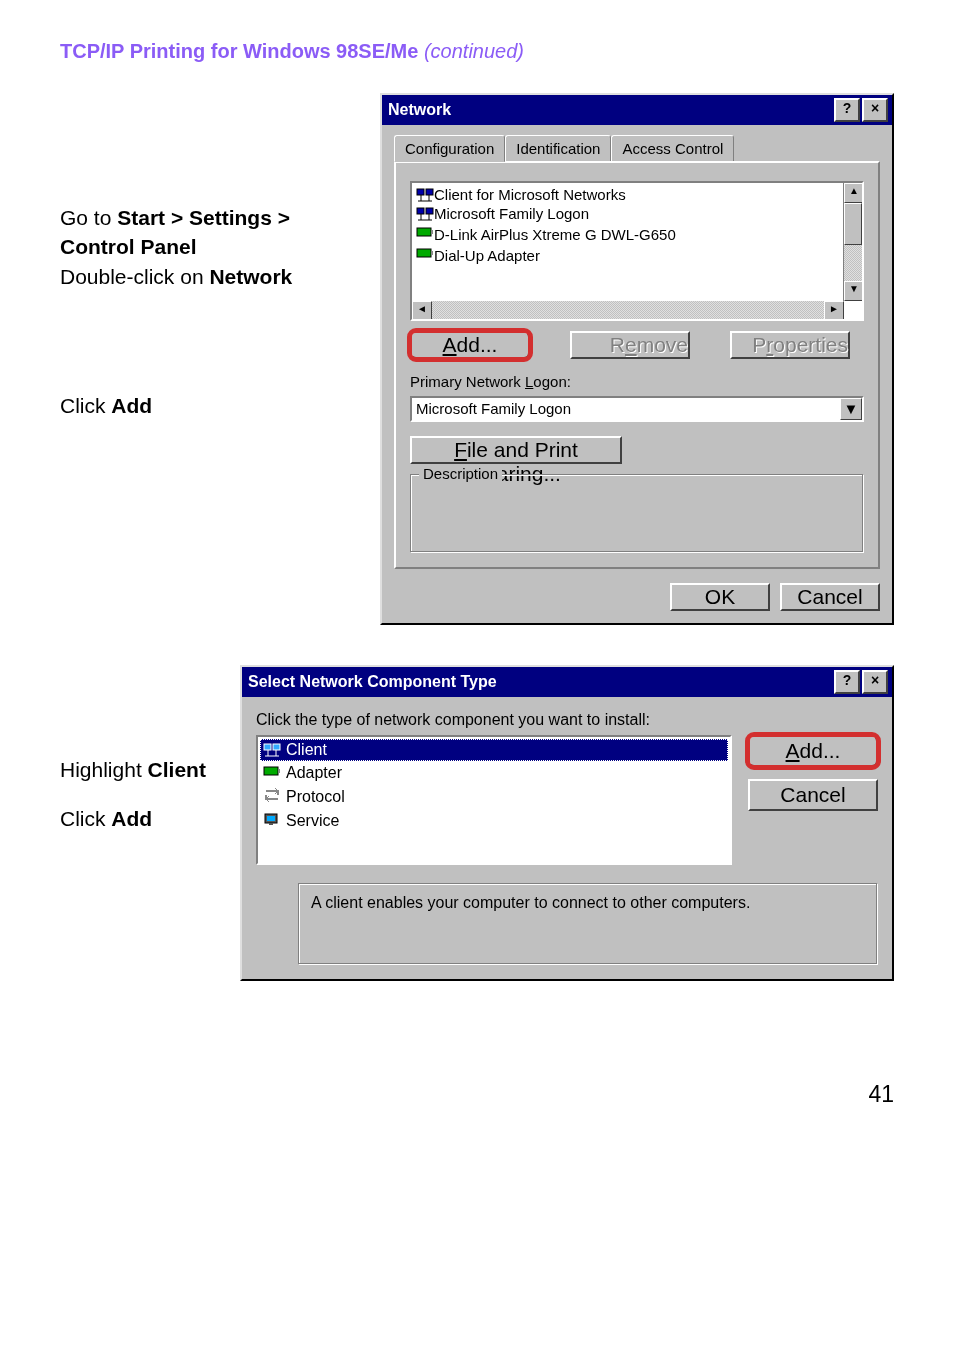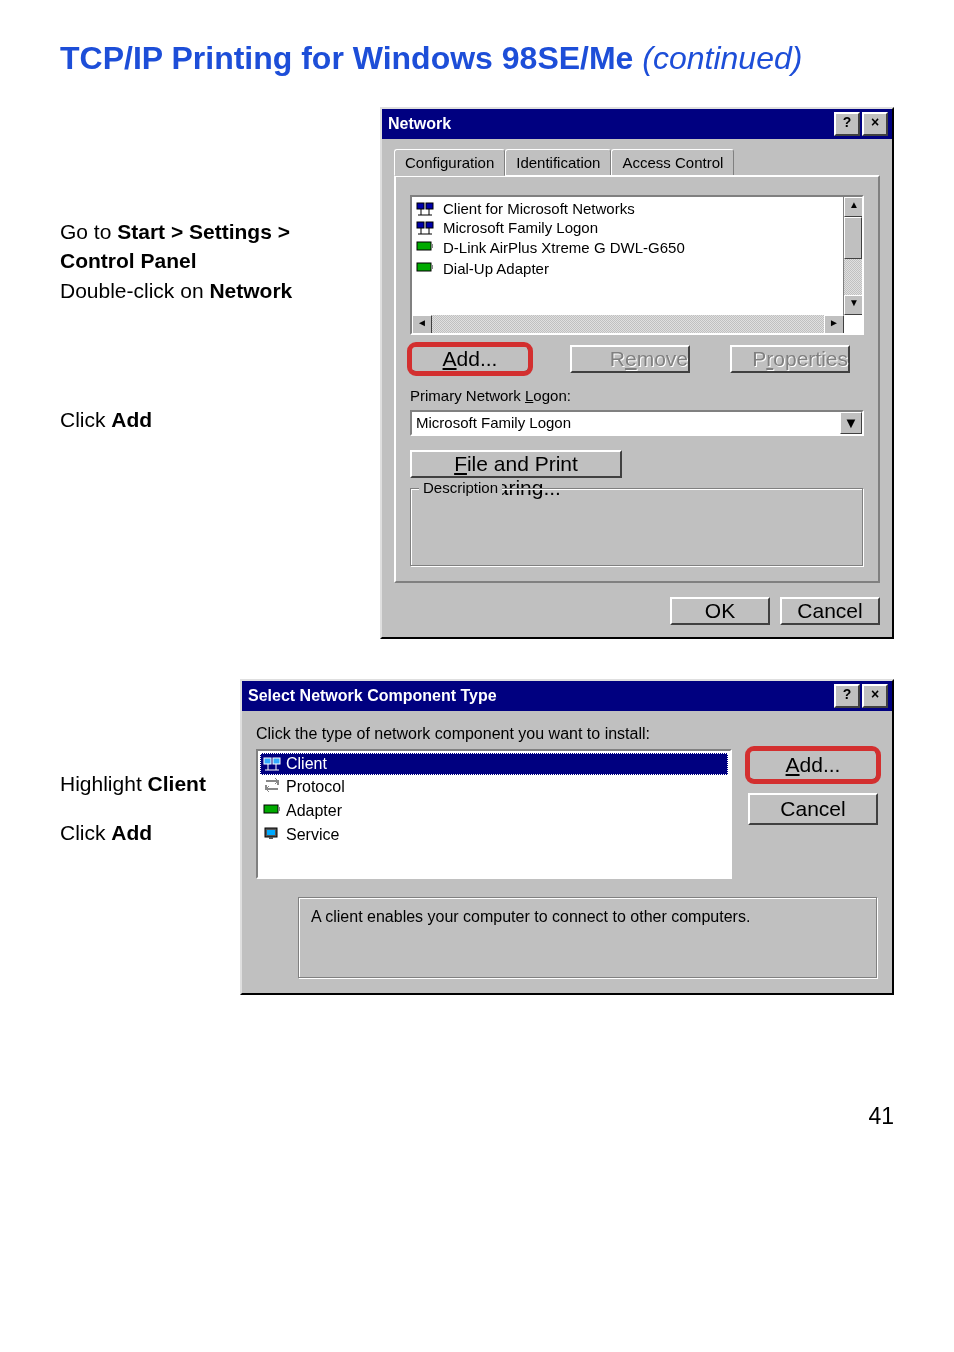--- a/index.html
+++ b/index.html
@@ -6,23 +6,23 @@
     margin: 0;
     padding: 0;
     font-family: Arial, Helvetica, sans-serif;
     background: #fff;
     width: 954px;
   }
   .page {
     padding: 40px 60px 40px 60px;
   }
   .page-title {
-    font-size: 32px;
+    font-size: 20px;
     font-weight: bold;
-    color: #1d4ed8;
+    color: #8b5cf6;
     margin-bottom: 30px;
   }
   .page-title .cont {
     font-style: italic;
     font-weight: normal;
   }
   .section-row {
     display: flex;
     align-items: flex-start;
     margin-bottom: 40px;
@@ -134,22 +134,22 @@
     border-bottom: 2px solid #fff;
     height: 140px;
     width: 100%;
     box-sizing: border-box;
     position: relative;
     padding: 2px 20px 2px 2px;
     overflow: hidden;
   }
   .listbox .item {
     display: flex;
-    align-items: center;
-    gap: 9px;
+    align-items: flex-end;
+    gap: 0;
     padding: 1px 2px;
     white-space: nowrap;
   }
   .icon-client {
     width: 18px; height: 16px;
     display: inline-flex;
     align-items: center;
     justify-content: center;
   }
   .icon-client svg, .icon-adapter svg, .icon-protocol svg, .icon-service svg {
@@ -327,21 +327,21 @@
     padding: 10px 12px;
     margin-top: 18px;
     height: 60px;
     box-sizing: content-box;
     margin-left: 42px;
   }
   .page-number {
     text-align: right;
     font-size: 23px;
     padding-right: 60px;
-    margin-top: 28px;
+    margin-top: 20px;
   }
   .ul { text-decoration: underline; }
 </style>
 </head>
 <body>
 
 <div class="page">
   <div class="page-title">
     <span>TCP/IP Printing for Windows 98SE/Me </span><span class="cont">(continued)</span>
   </div>
@@ -487,36 +487,36 @@
                     <rect x="1" y="2" width="7" height="6" fill="#3af" stroke="#fff"></rect>
                     <rect x="10" y="2" width="7" height="6" fill="#3af" stroke="#fff"></rect>
                     <line x1="5" y1="8" x2="5" y2="14" stroke="#fff"></line>
                     <line x1="13" y1="8" x2="13" y2="14" stroke="#fff"></line>
                     <line x1="2" y1="14" x2="16" y2="14" stroke="#fff"></line>
                   </svg>
                 </span>
               <span>Client</span>
             </div>
             <div class="citem">
+              <span class="icon-adapter"><svg viewBox="0 0 18 16">
+                    <rect x="1" y="4" width="14" height="8" fill="#0a0" stroke="#000"></rect>
+                    <rect x="15" y="6" width="2" height="4" fill="#888"></rect>
+                  </svg></span>
+              <span>Adapter</span>
+            </div>
+            <div class="citem">
               <span class="icon-protocol"><svg viewBox="0 0 18 16">
                     <path d="M3 4 L15 4 L15 8" fill="none" stroke="#888" stroke-width="2"></path>
                     <path d="M15 12 L3 12 L3 8" fill="none" stroke="#888" stroke-width="2"></path>
                     <polyline points="12,1 15,4 12,7" fill="none" stroke="#888"></polyline>
                     <polyline points="6,9 3,12 6,15" fill="none" stroke="#888"></polyline>
                   </svg></span>
               <span>Protocol</span>
             </div>
             <div class="citem">
-              <span class="icon-adapter"><svg viewBox="0 0 18 16">
-                    <rect x="1" y="4" width="14" height="8" fill="#0a0" stroke="#000"></rect>
-                    <rect x="15" y="6" width="2" height="4" fill="#888"></rect>
-                  </svg></span>
-              <span>Adapter</span>
-            </div>
-            <div class="citem">
               <span class="icon-service"><svg viewBox="0 0 18 16">
                     <rect x="2" y="3" width="12" height="9" fill="#555" stroke="#000"></rect>
                     <rect x="4" y="5" width="8" height="5" fill="#0af"></rect>
                     <rect x="6" y="12" width="4" height="2" fill="#555"></rect>
                   </svg></span>
               <span>Service</span>
             </div>
           </div>
           <div class="dlg2-btns">
             <div class="win-btn highlight-red">

